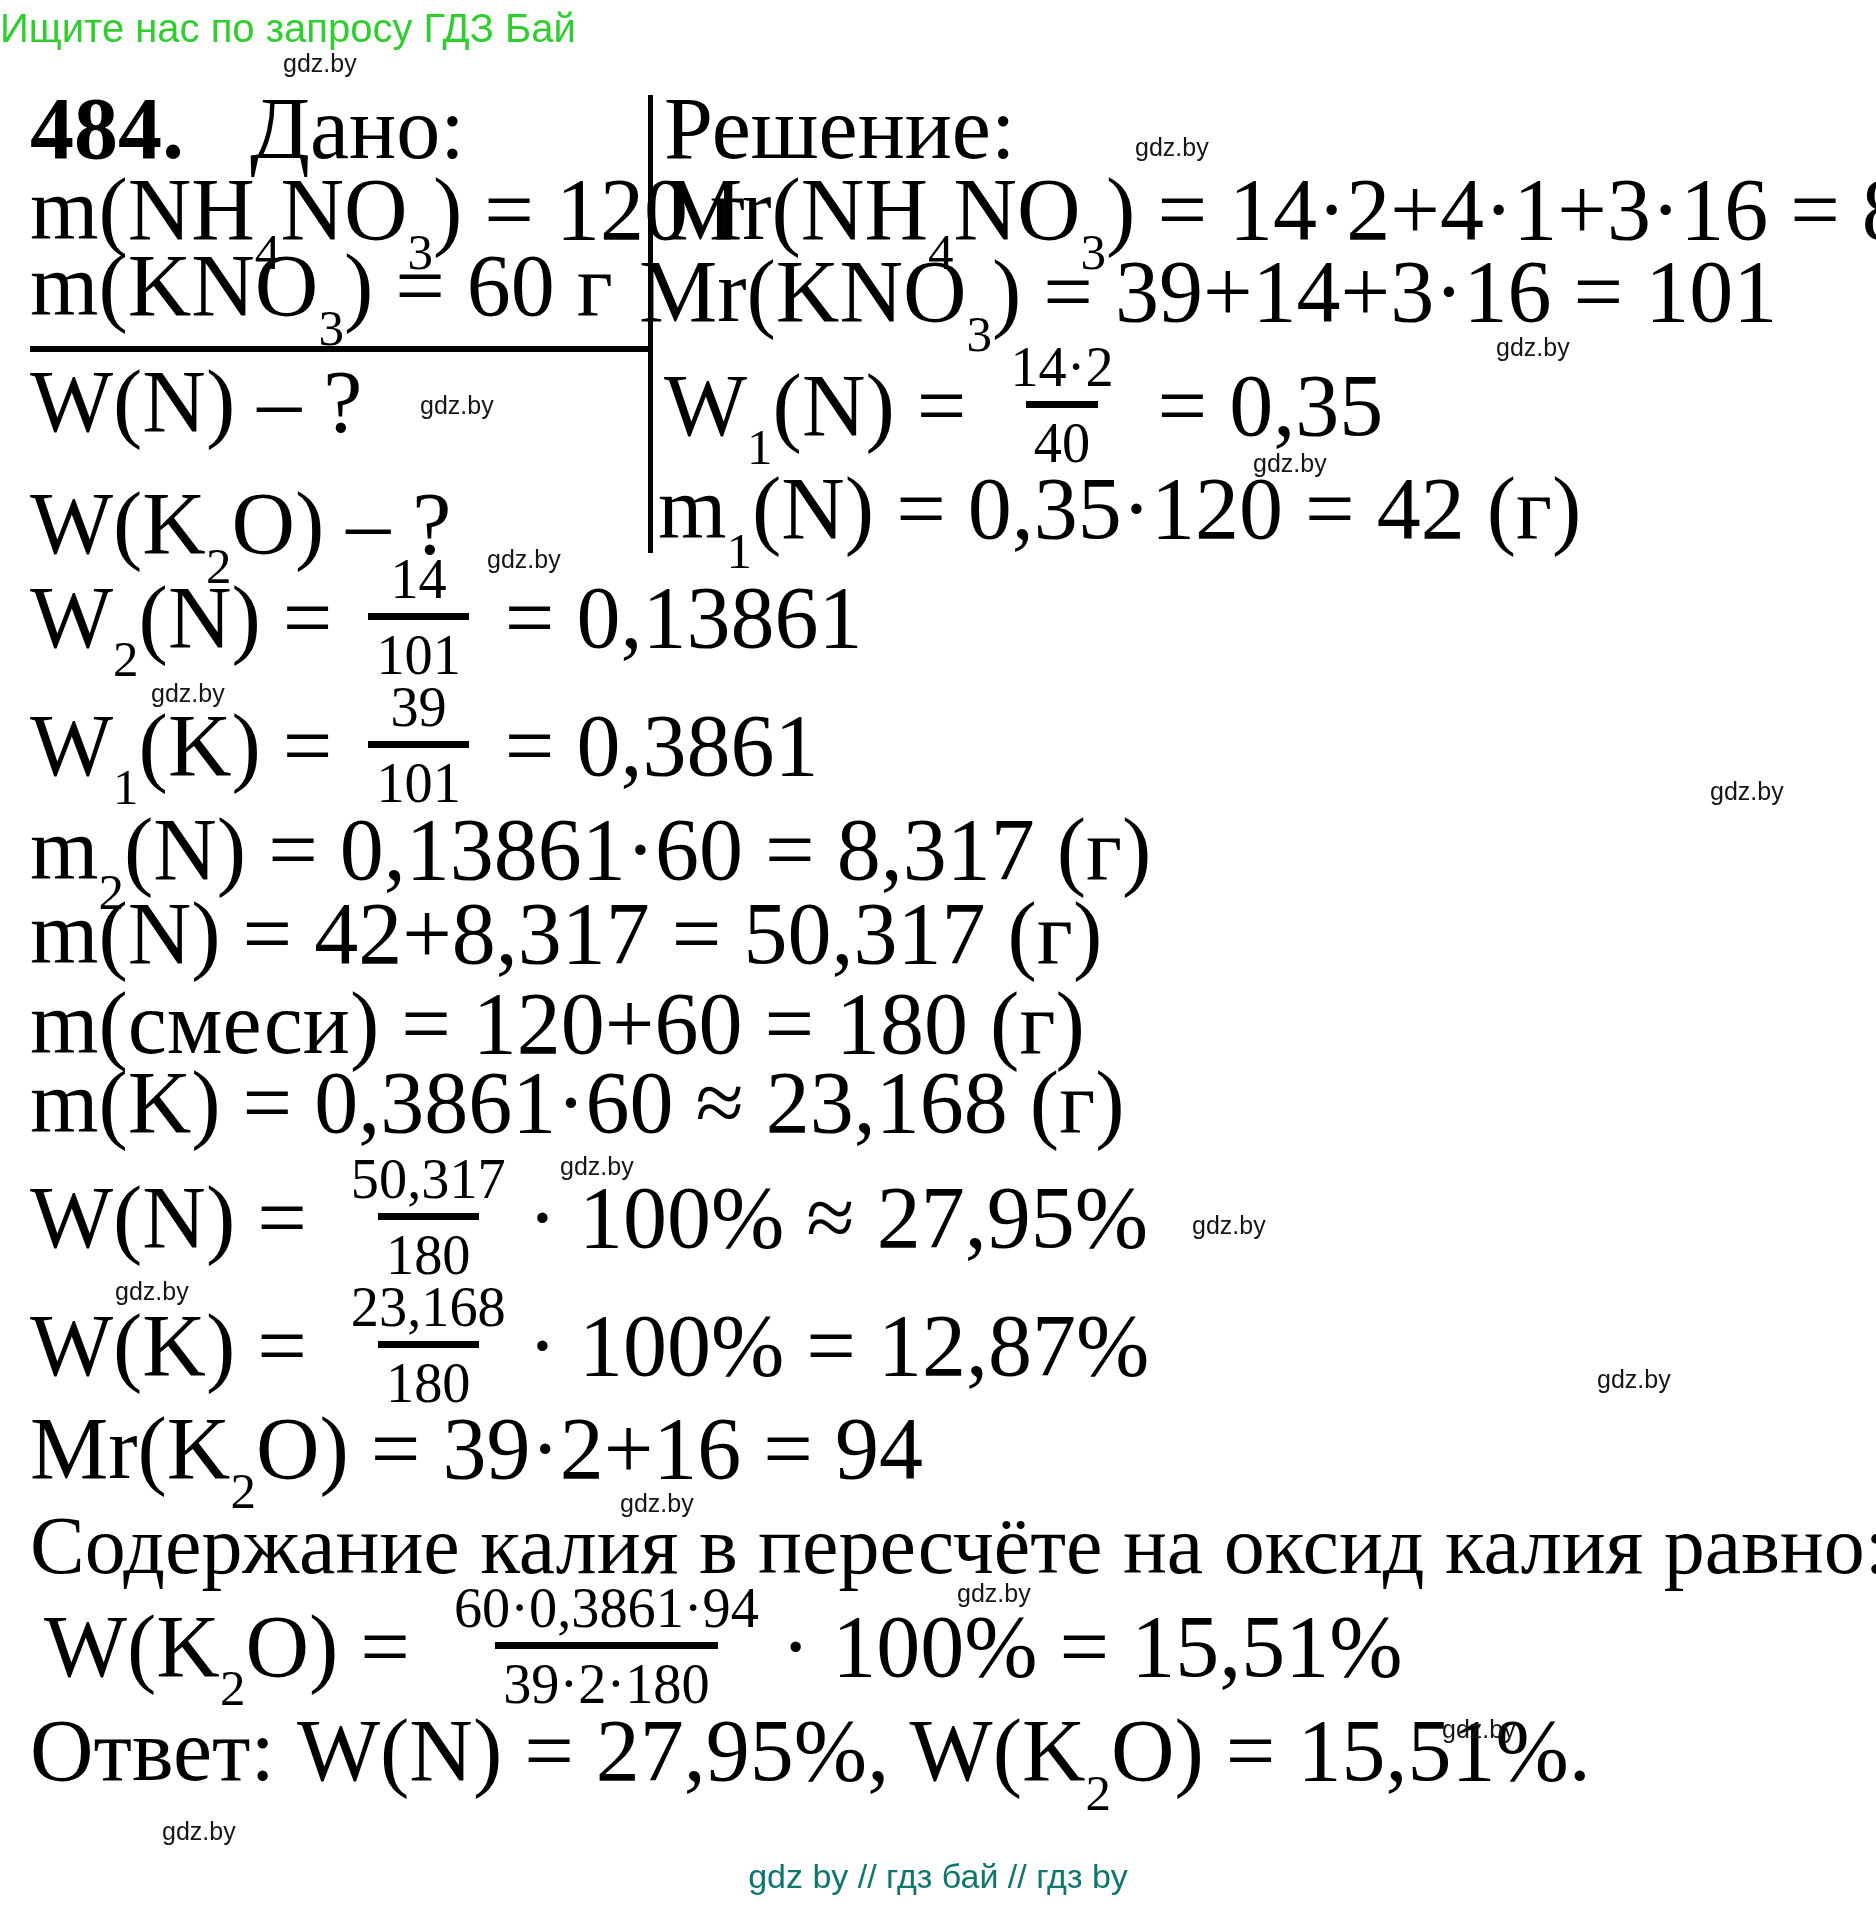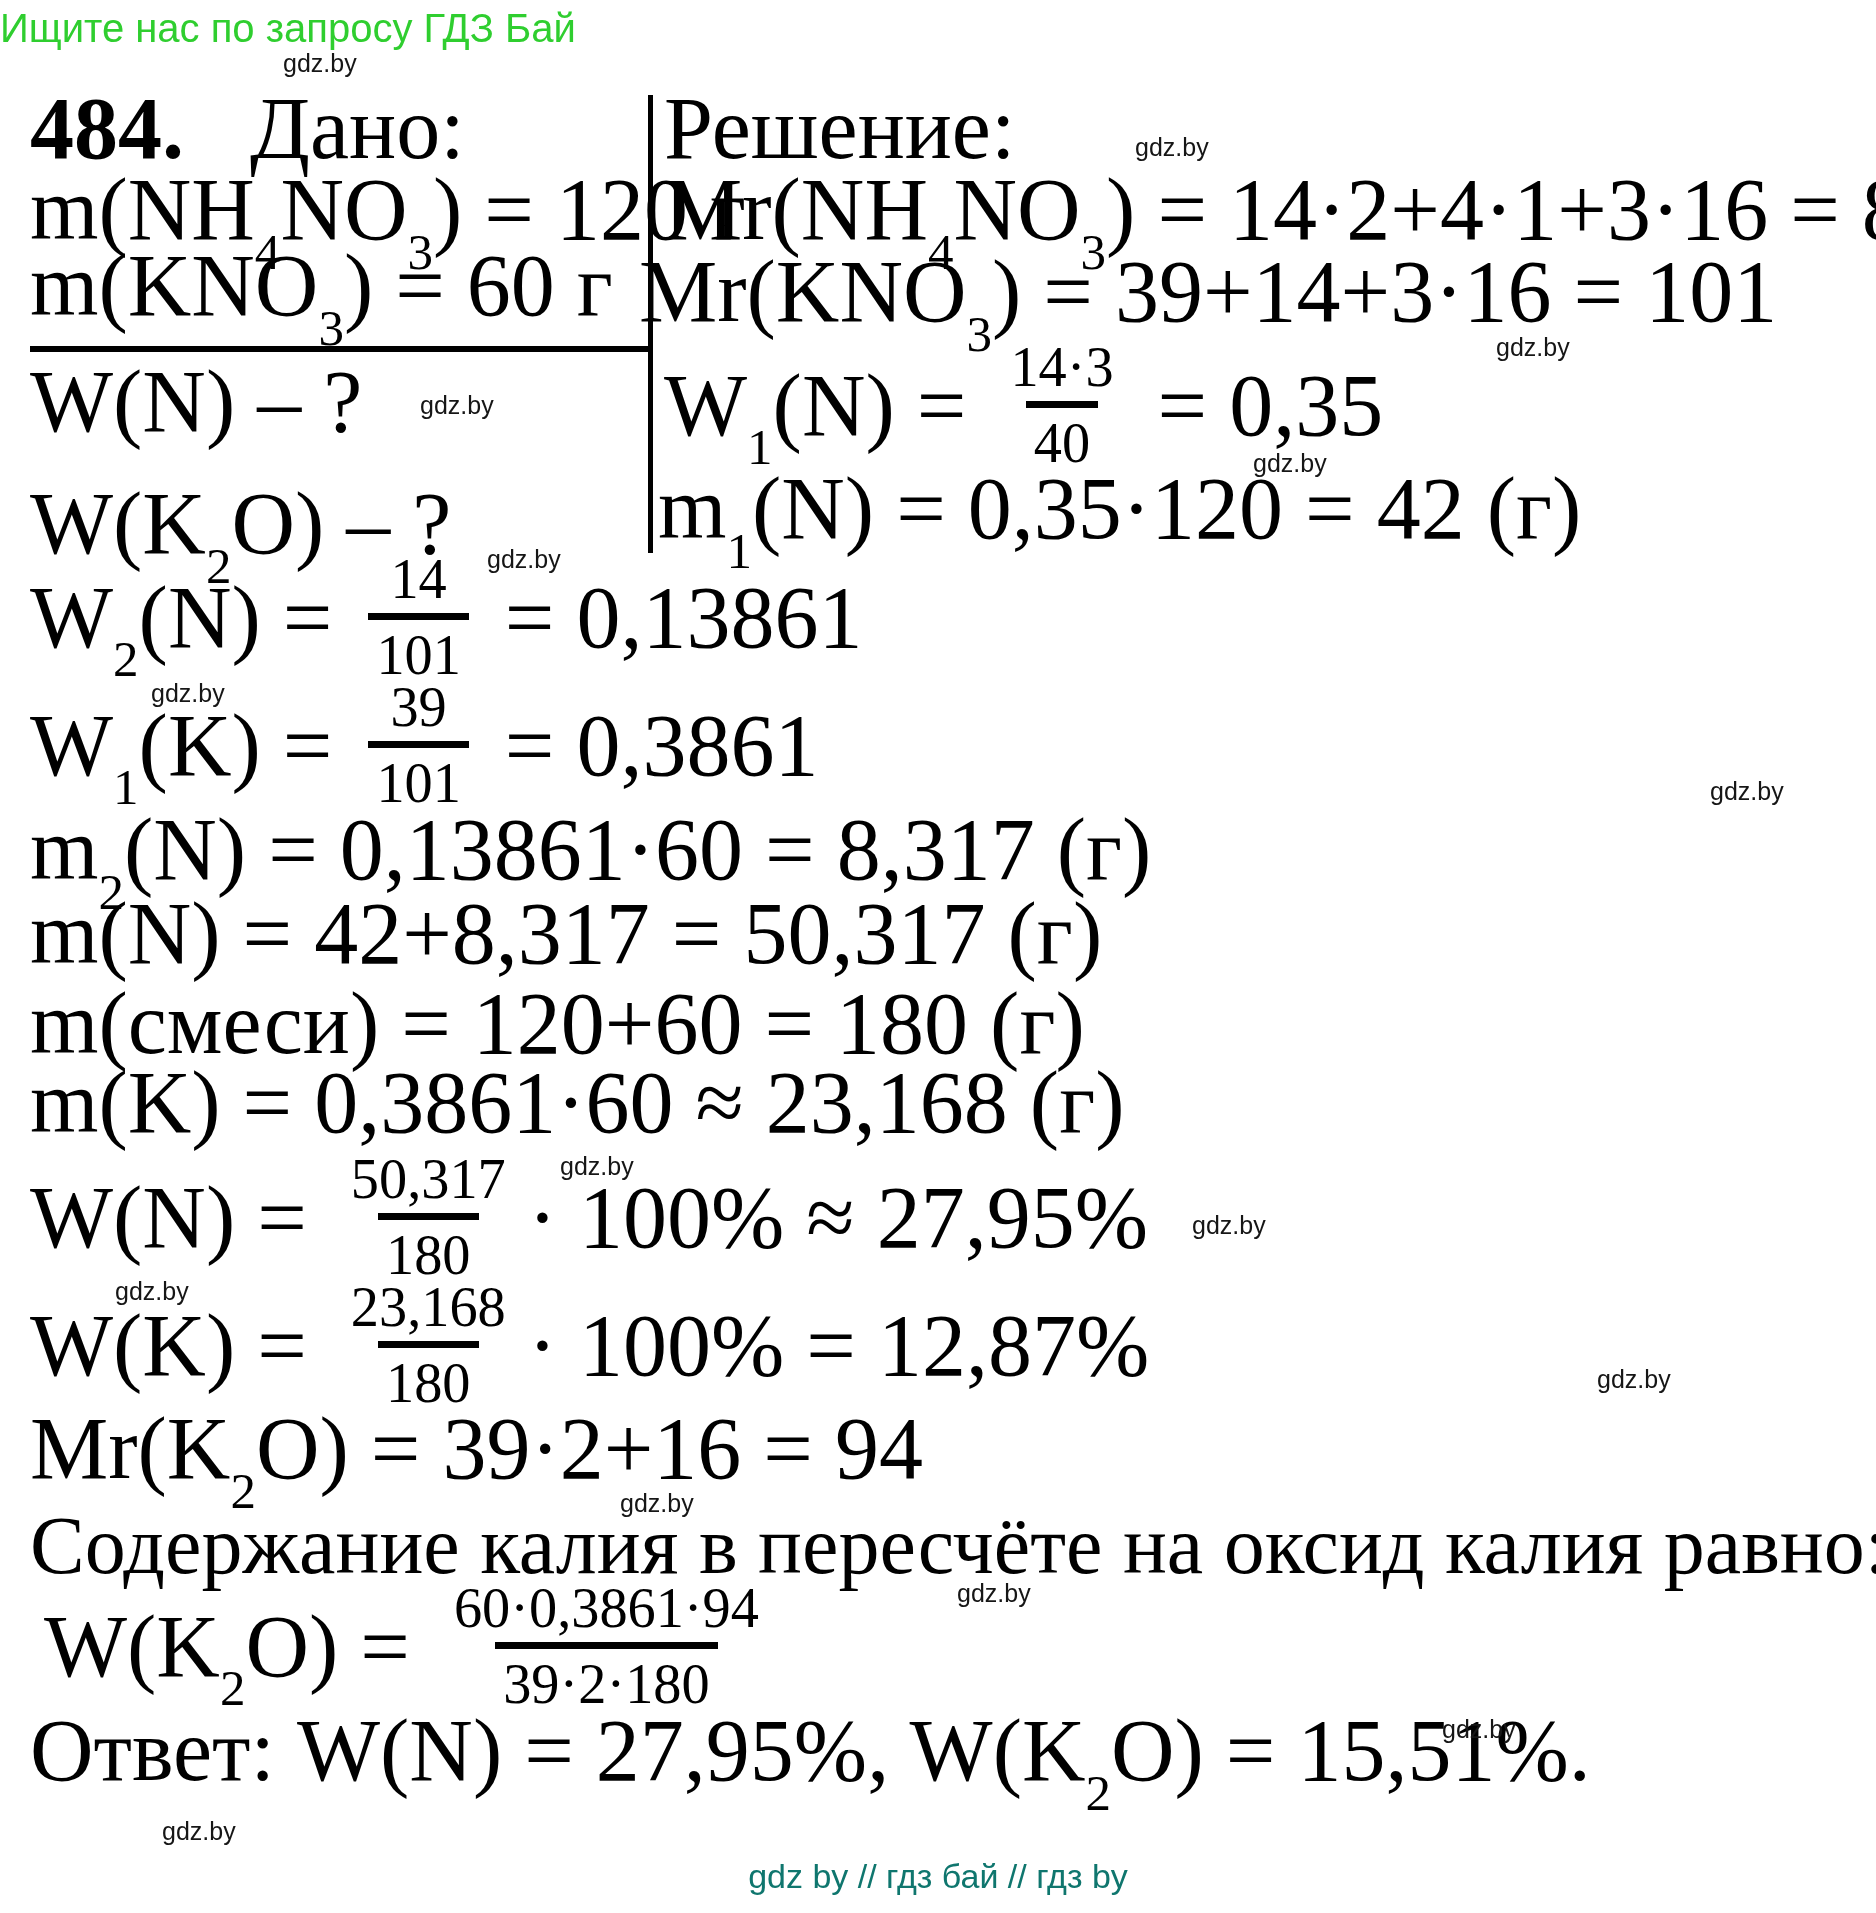--- a/index.html
+++ b/index.html
@@ -66,33 +66,33 @@
 
   <div id="lines">
       <div class="line" style="left: 30px; top: 85px;"><span class="run"><b>484.</b>   Дано:</span></div>
       <div class="line" style="left: 30px; top: 166px;"><span class="run">m(NH<sub>4</sub>NO<sub>3</sub>) = 120 г</span></div>
       <div class="line" style="left: 30px; top: 242px;"><span class="run">m(KNO<sub>3</sub>) = 60 г</span></div>
       <div class="line" style="left: 30px; top: 358px;"><span class="run">W(N) – ?</span></div>
       <div class="line" style="left: 30px; top: 480px;"><span class="run">W(K<sub>2</sub>O) – ?</span></div>
       <div class="line" style="left: 664px; top: 85px;"><span class="run">Решение:</span></div>
       <div class="line" style="left: 664px; top: 166px;"><span class="run">Mr(NH<sub>4</sub>NO<sub>3</sub>) = 14·2+4·1+3·16 = 80</span></div>
       <div class="line" style="left: 639px; top: 248px;"><span class="run">Mr(KNO<sub>3</sub>) = 39+14+3·16 = 101</span></div>
-      <div class="line" style="left: 664px; top: 336px;"><span class="run">W<sub>1</sub>(N) = </span><span class="frac"><span class="num"><span class="run">14·3</span></span><span class="den"><span class="run">40</span></span></span><span class="run"> = 0,35</span></div>
+      <div class="line" style="left: 664px; top: 336px;"><span class="run">W<sub>1</sub>(N) = </span><span class="frac"><span class="num"><span class="run">14·2</span></span><span class="den"><span class="run">40</span></span></span><span class="run"> = 0,35</span></div>
       <div class="line" style="left: 658px; top: 465px;"><span class="run">m<sub>1</sub>(N) = 0,35·120 = 42 (г)</span></div>
       <div class="line" style="left: 30px; top: 548px;"><span class="run">W<sub>2</sub>(N) = </span><span class="frac"><span class="num"><span class="run">14</span></span><span class="den"><span class="run">101</span></span></span><span class="run"> = 0,13861</span></div>
       <div class="line" style="left: 30px; top: 676px;"><span class="run">W<sub>1</sub>(K) = </span><span class="frac"><span class="num"><span class="run">39</span></span><span class="den"><span class="run">101</span></span></span><span class="run"> = 0,3861</span></div>
       <div class="line" style="left: 30px; top: 806px;"><span class="run">m<sub>2</sub>(N) = 0,13861·60 = 8,317 (г)</span></div>
       <div class="line" style="left: 30px; top: 890px;"><span class="run">m(N) = 42+8,317 = 50,317 (г)</span></div>
       <div class="line" style="left: 30px; top: 980px;"><span class="run">m(смеси) = 120+60 = 180 (г)</span></div>
       <div class="line" style="left: 30px; top: 1059px;"><span class="run">m(K) = 0,3861·60 ≈ 23,168 (г)</span></div>
       <div class="line" style="left: 30px; top: 1148px;"><span class="run">W(N) = </span><span class="frac"><span class="num"><span class="run">50,317</span></span><span class="den"><span class="run">180</span></span></span><span class="run">· 100% ≈ 27,95%</span></div>
       <div class="line" style="left: 30px; top: 1276px;"><span class="run">W(K) = </span><span class="frac"><span class="num"><span class="run">23,168</span></span><span class="den"><span class="run">180</span></span></span><span class="run">· 100% = 12,87%</span></div>
       <div class="line" style="left: 30px; top: 1405px;"><span class="run">Mr(K<sub>2</sub>O) = 39·2+16 = 94</span></div>
       <div class="line" style="left: 30px; top: 1505px; font-size: 82px;"><span class="run">Содержание калия в пересчёте на оксид калия равно:</span></div>
-      <div class="line" style="left: 44px; top: 1577px;"><span class="run">W(K<sub>2</sub>O) = </span><span class="frac"><span class="num"><span class="run">60·0,3861·94</span></span><span class="den"><span class="run">39·2·180</span></span></span></div>
+      <div class="line" style="left: 44px; top: 1577px;"><span class="run">W(K<sub>2</sub>O) = </span><span class="frac"><span class="num"><span class="run">60·0,3861·94</span></span><span class="den"><span class="run">39·2·180</span></span></span><span class="run">· 100% = 15,51%</span></div>
       <div class="line" style="left: 30px; top: 1707px;"><span class="run">Ответ: W(N) = 27,95%, W(K<sub>2</sub>O) = 15,51%.</span></div>
     </div>
 
   <div id="watermarks">
       <div class="wm" style="left: 283px; top: 50px; color: rgb(22, 22, 22);">gdz.by</div>
       <div class="wm" style="left: 1135px; top: 134px; color: rgb(22, 22, 22);">gdz.by</div>
       <div class="wm" style="left: 1496px; top: 334px; color: rgb(22, 22, 22);">gdz.by</div>
       <div class="wm" style="left: 420px; top: 392px; color: rgb(22, 22, 22);">gdz.by</div>
       <div class="wm" style="left: 1253px; top: 450px; color: rgb(22, 22, 22);">gdz.by</div>
       <div class="wm" style="left: 487px; top: 546px; color: rgb(22, 22, 22);">gdz.by</div>

